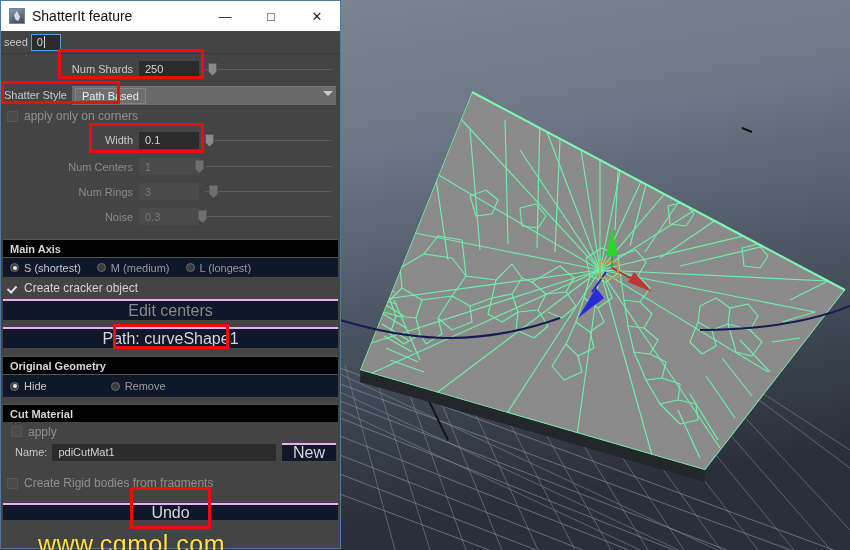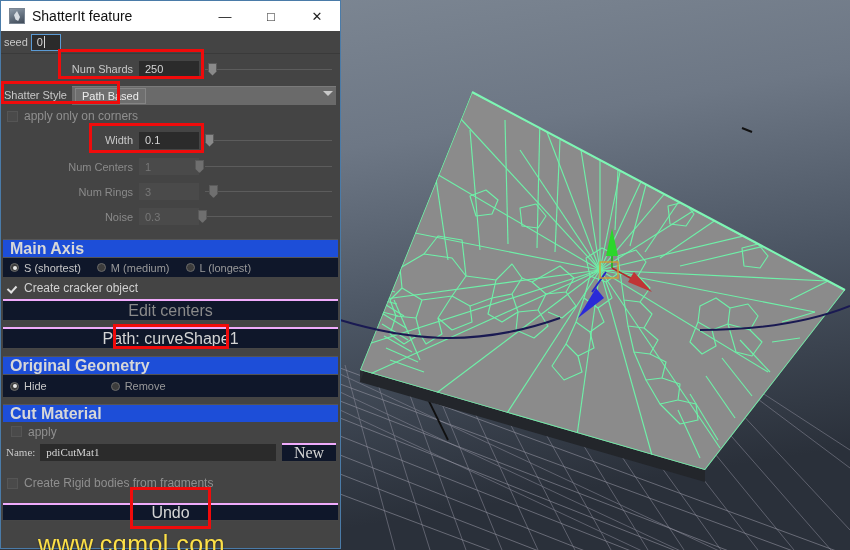--- a/index.html
+++ b/index.html
@@ -60,22 +60,22 @@
   .slider{position:relative;height:17px;flex:1;margin-left:6px;margin-right:4px;}
   .slider .track{position:absolute;left:0;right:0;top:8px;height:1px;background:#5c5c5c;}
   .slider .handle{
     position:absolute;top:2px;width:9px;height:13px;background:#8a8a8a;
     border:1px solid #5a5a5a;box-sizing:border-box;
     clip-path:polygon(0 0,100% 0,100% 65%,50% 100%,0 65%);
   }
   .slider.dim .handle{background:#6f6f6f;}
   .sep{height:1px;background:#3a3a3a;}
   .grp-header{
-    background:#1d4ed8;height:17px;display:flex;align-items:center;
-    padding-left:7px;font-size:16px;font-weight:bold;color:#d7d7d7;
+    background:#000000;height:17px;display:flex;align-items:center;
+    padding-left:7px;font-size:11px;font-weight:bold;color:#d7d7d7;
     margin:0 2px;border-top:1px solid #555;
   }
   .btn{
     background:#0f172a;height:22px;display:flex;align-items:center;justify-content:center;
     font-size:16px;color:#d5d5d5;margin:0 2px;
     border-top:2px solid #f0abfc;border-bottom:1px solid #464646;box-sizing:border-box;
   }
   .btn.dim{color:#8a8a8a;}
   .btn.small{height:19px;width:54px;margin:0;flex:0 0 54px;}
   .chkrow{display:flex;align-items:center;height:20px;padding-left:6px;}
@@ -408,21 +408,21 @@
       <span class="radiolbl dim">Remove</span>
     </div>
 
     <div style="height:7px;"></div>
 
     <div class="grp-header">Cut Material</div>
     <div class="chkrow" style="height:19px;padding-left:10px;">
       <span class="chk dim"></span>
       <span class="chklbl dim">apply</span>
     </div>
-    <div class="row" style="height:22px;padding-left:5px;font-family:Liberation Serif, serif;">
+    <div class="row" style="height:22px;padding-left:14px;">
       <span class="lbl" style="margin-right:5px;">Name:</span>
       <span class="field" style="flex:1;margin-right:6px;">pdiCutMat1</span>
       <span class="btn small">New</span>
     </div>
 
     <div style="height:9px;"></div>
 
     <div class="chkrow" style="height:22px;">
       <span class="chk dim"></span>
       <span class="chklbl dim">Create Rigid bodies from fragments</span>

